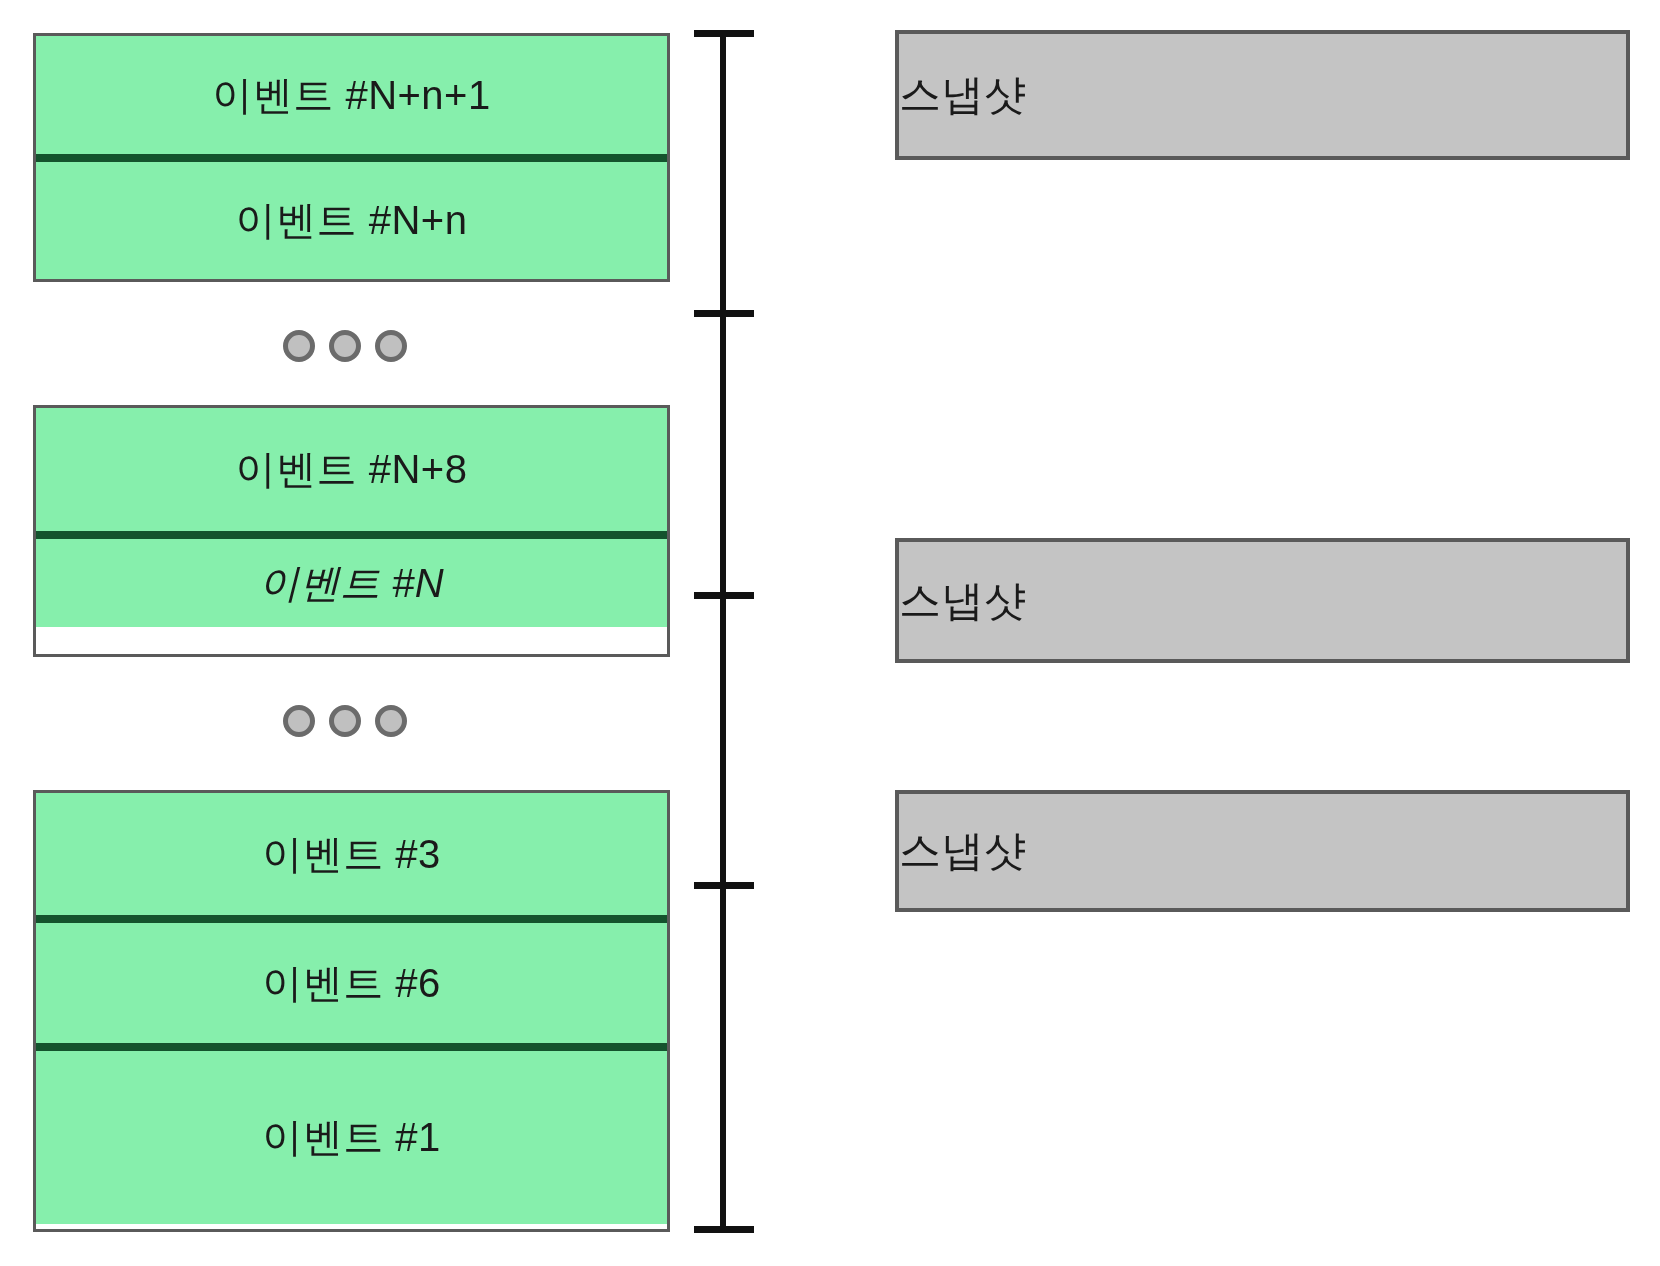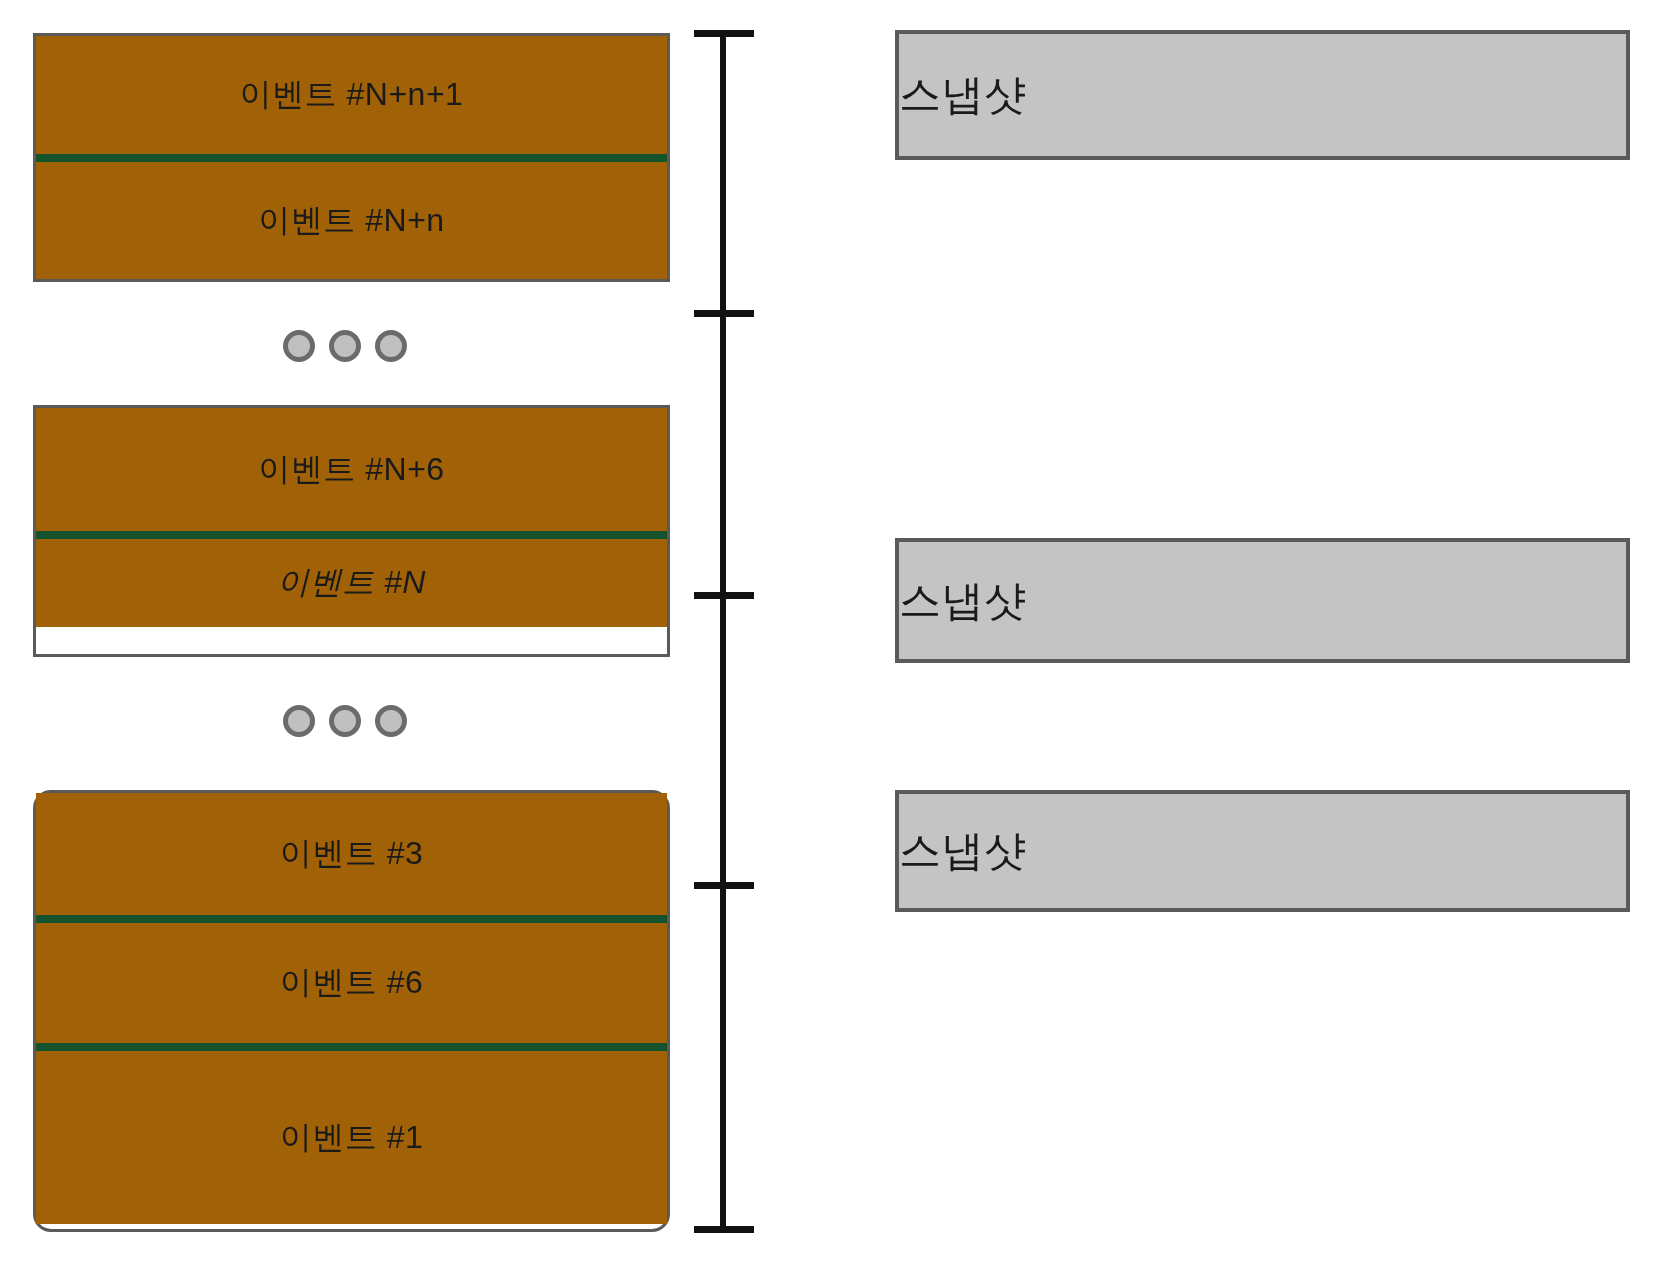--- a/index.html
+++ b/index.html
@@ -23,26 +23,26 @@
     position: absolute;
     left: 33px;
     width: 637px;
     box-sizing: border-box;
     border: 3px solid #5a5a5a;
     background: #ffffff;
   }
   .event-row {
     box-sizing: border-box;
     width: 100%;
-    background: #a16207;
+    background: #86efac;
     display: flex;
     align-items: center;
     justify-content: center;
     color: #1a1a1a;
-    font-size: 32px;
+    font-size: 40px;
     letter-spacing: 0.5px;
     white-space: nowrap;
   }
   .event-row + .event-row {
     border-top: 8px solid #14532d;
   }
 
   
   .ellipsis {
     position: absolute;
@@ -100,34 +100,34 @@
   </div>
 
   <div class="ellipsis" style="left:283px; top:330px;">
     <span class="dot"></span>
     <span class="dot"></span>
     <span class="dot"></span>
   </div>
 
   <div class="event-group" style="top:405px; height:252px;">
     <div class="event-row" style="height:123px;">
-      <span>이벤트 #N+6</span>
+      <span>이벤트 #N+8</span>
     </div>
     <div class="event-row" style="height:96px;font-style:italic;">
       <span>이벤트 #N</span>
     </div>
   </div>
 
   <div class="ellipsis" style="left:283px; top:705px;">
     <span class="dot"></span>
     <span class="dot"></span>
     <span class="dot"></span>
   </div>
 
-  <div class="event-group" style="top:790px; height:442px;border-radius:18px;">
+  <div class="event-group" style="top:790px; height:442px;">
     <div class="event-row" style="height:122px;">
       <span>이벤트 #3</span>
     </div>
     <div class="event-row" style="height:128px;">
       <span>이벤트 #6</span>
     </div>
     <div class="event-row" style="height:181px;">
       <span>이벤트 #1</span>
     </div>
   </div>

